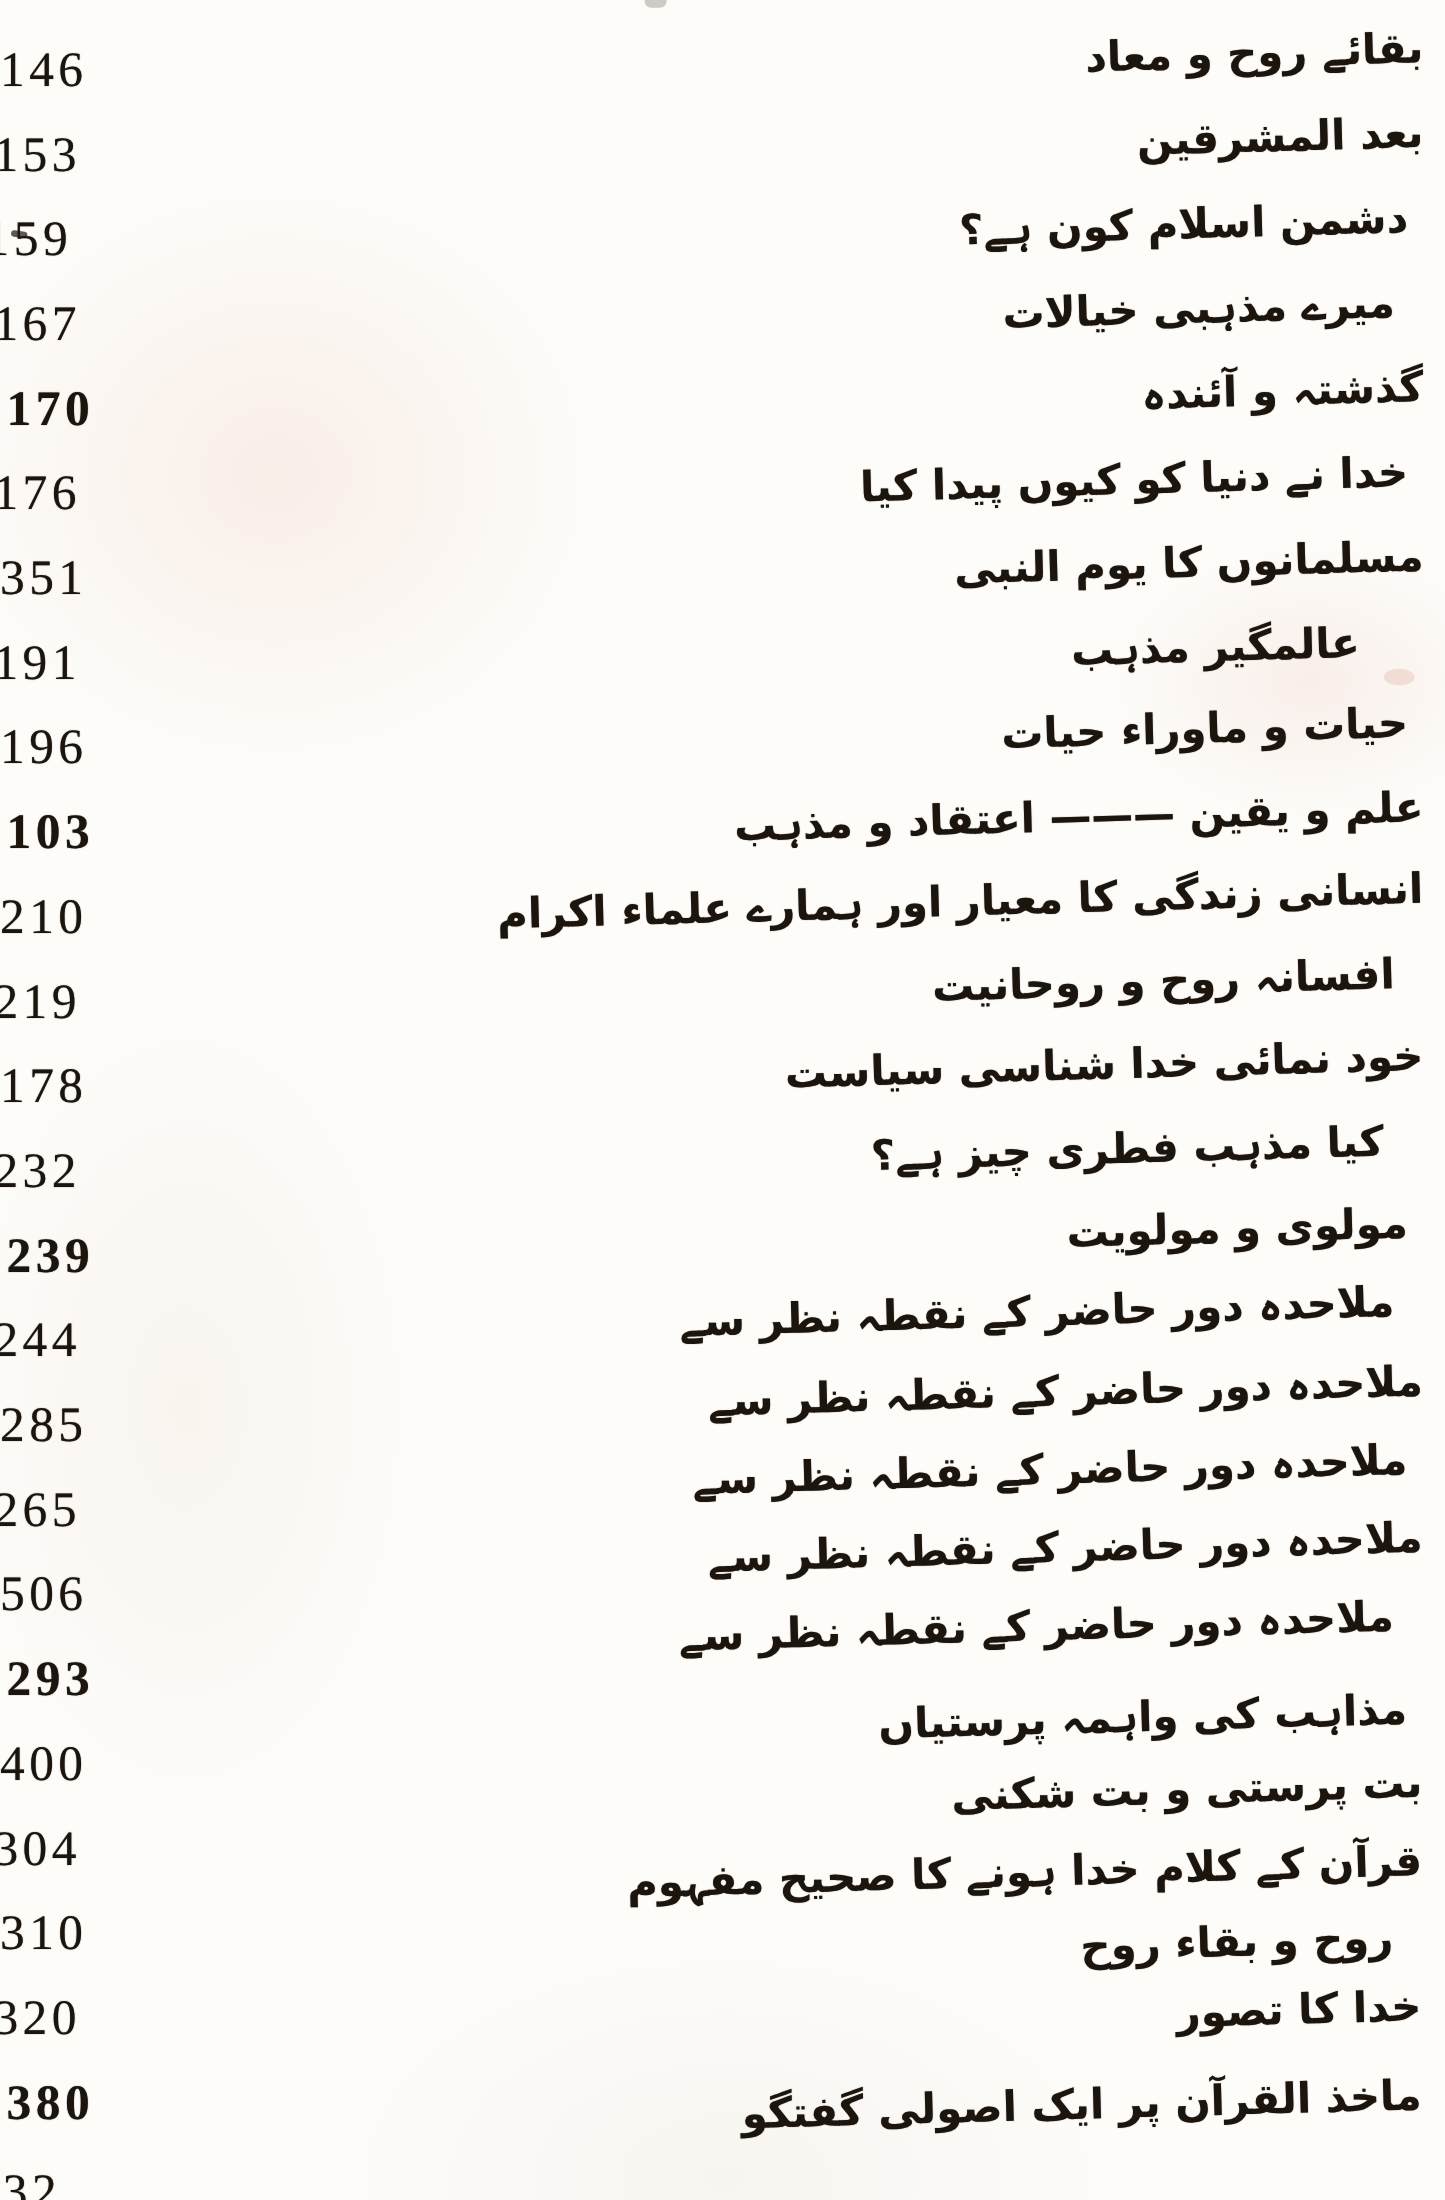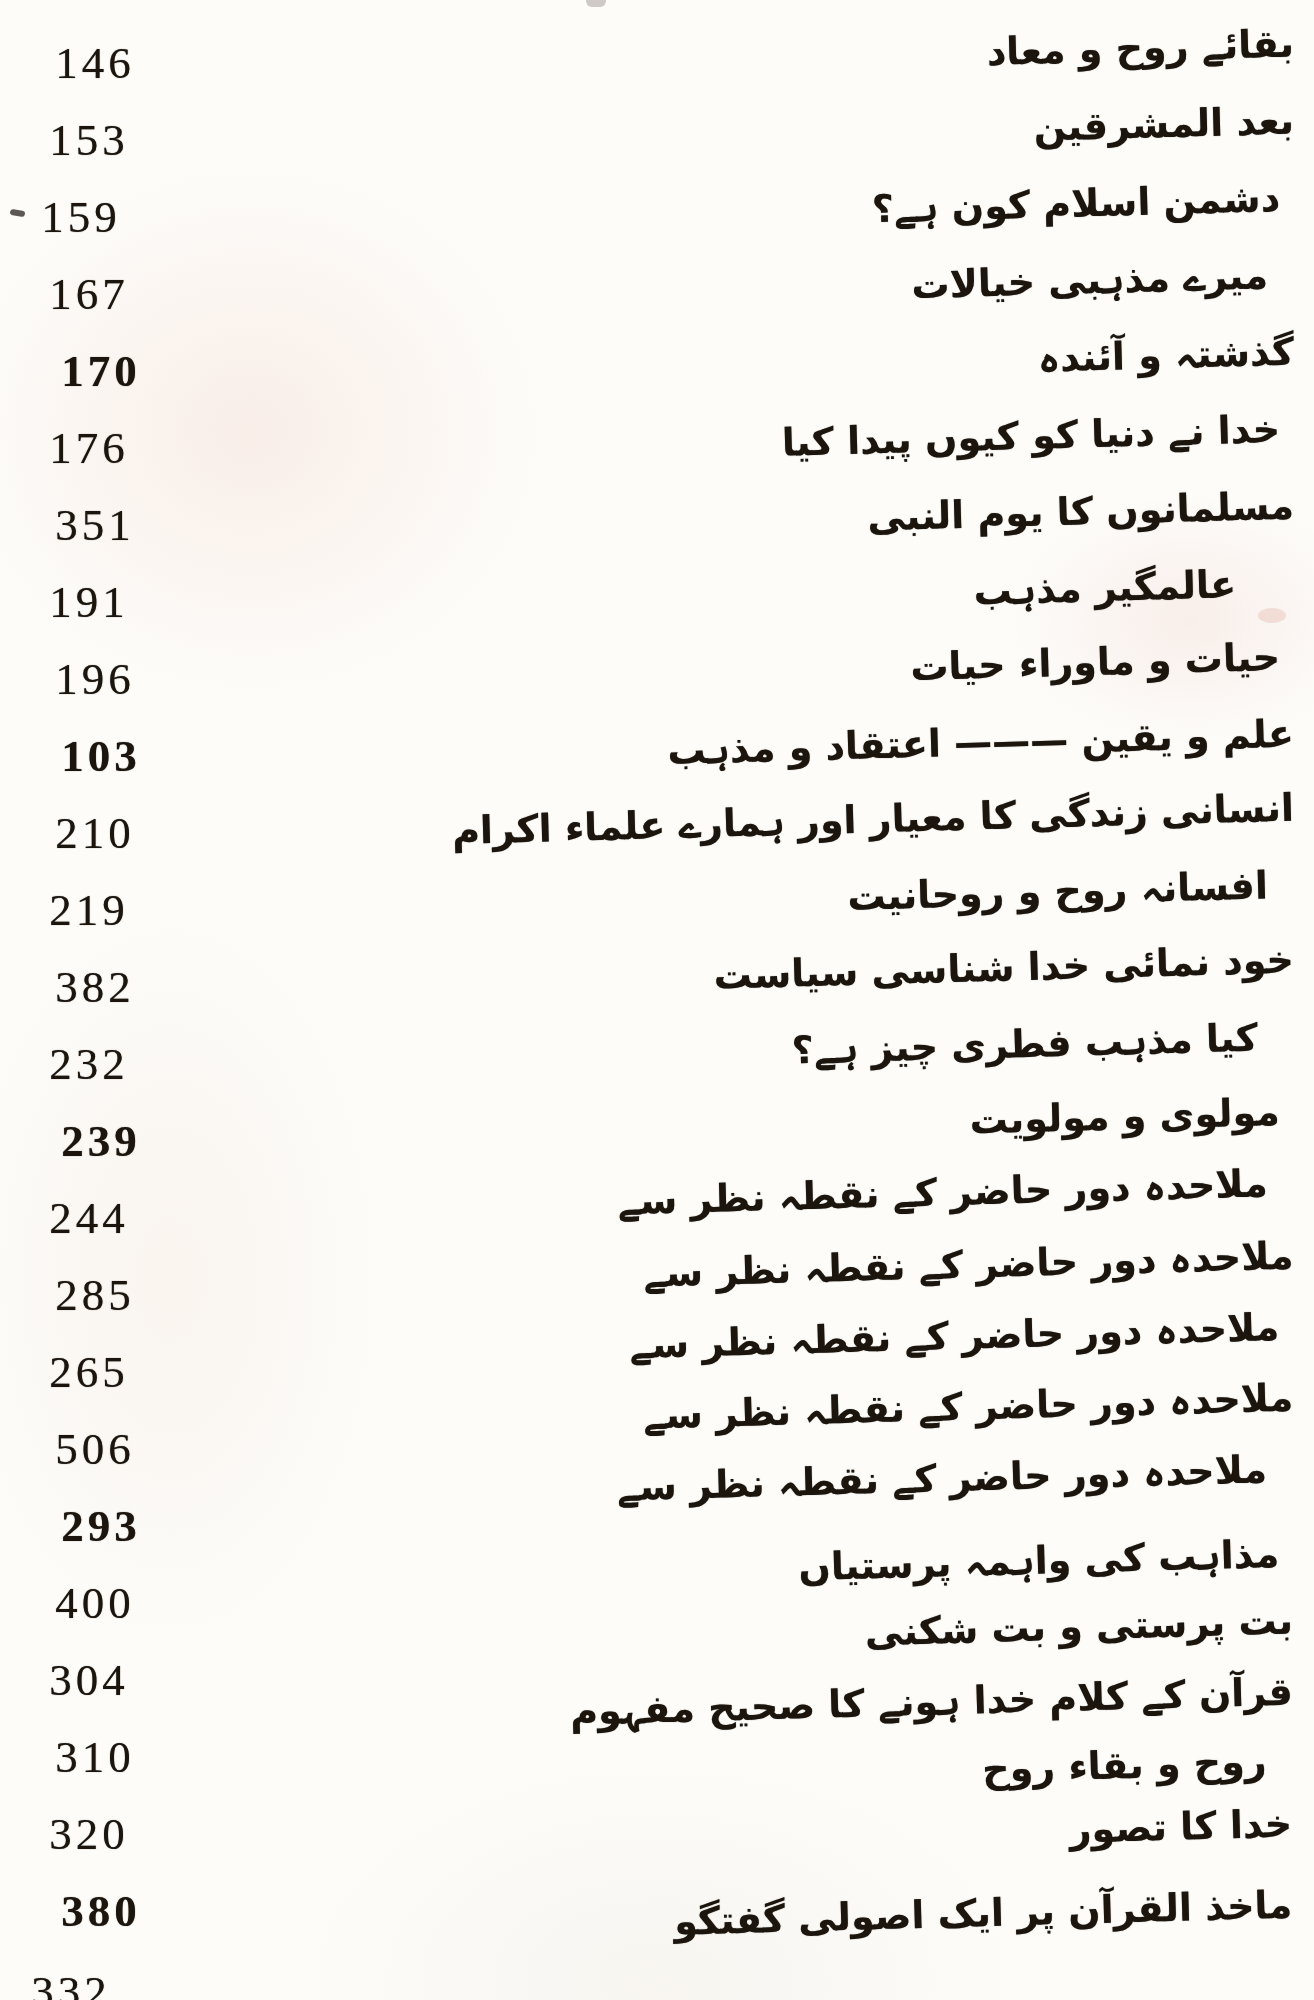--- a/index.html
+++ b/index.html
@@ -27,21 +27,21 @@
     padding-top: 4px;
   }
   .row {
     position: relative;
     height: 77px;
     display: flex;
     align-items: center;
   }
   .num {
     width: 190px;
-    text-align: center;
+    text-align: left;
     font-family: "Liberation Serif", "DejaVu Serif", serif;
     font-size: 45px;
     letter-spacing: 4px;
     color: var(--ink, #1b150e);
     text-shadow: 0 0 1px rgba(20,12,4,0.65);
     flex: 0 0 auto;
     margin-top: 40px;
   }
   .title {
     flex: 1 1 auto;
@@ -175,21 +175,21 @@
     <div class="num">210</div>
     <div class="title" lang="ur" dir="rtl">انسانی زندگی کا معیار اور ہمارے علماء اکرام</div>
   </div>
 
   <div class="row">
     <div class="num">219</div>
     <div class="title" lang="ur" dir="rtl">افسانہ روح و روحانیت</div>
   </div>
 
   <div class="row">
-    <div class="num">382</div>
+    <div class="num">178</div>
     <div class="title" lang="ur" dir="rtl">خود نمائی خدا شناسی سیاست</div>
   </div>
 
   <div class="row">
     <div class="num">232</div>
     <div class="title" lang="ur" dir="rtl">کیا مذہب فطری چیز ہے؟</div>
   </div>
 
   <div class="row">
     <div class="num">239</div>

